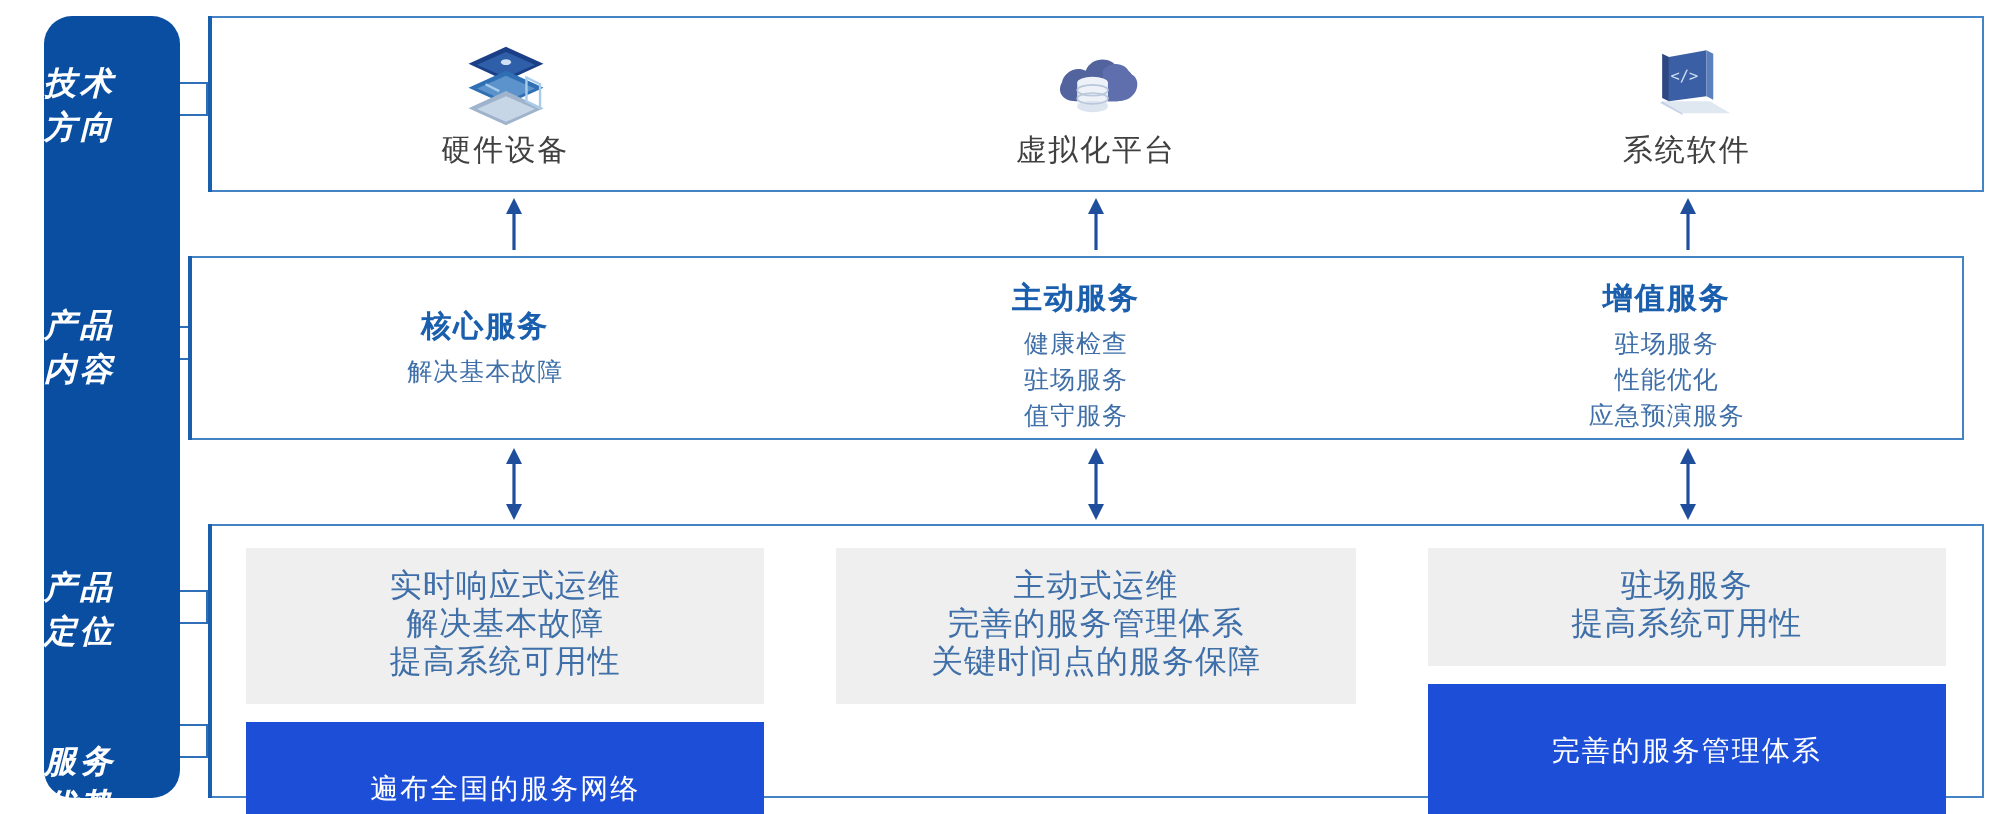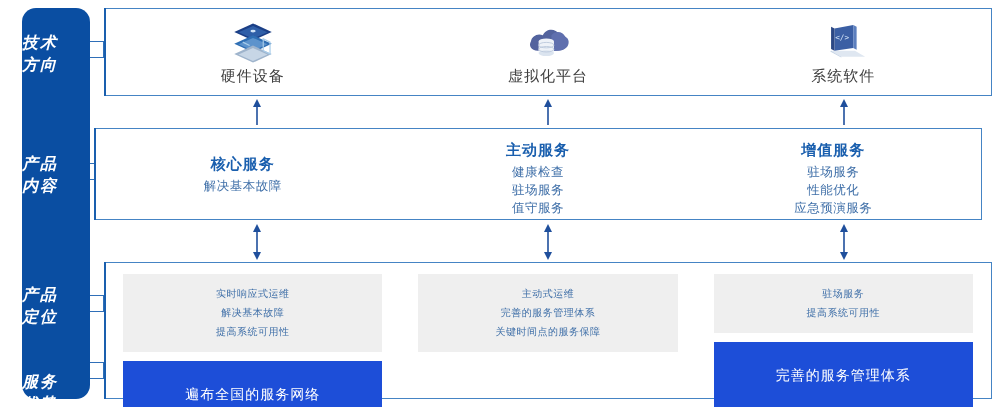--- a/index.html
+++ b/index.html
@@ -135,21 +135,21 @@
     box-sizing: border-box;
   }
   .posbox {
     width: 100%;
     background: #efefef;
     box-sizing: border-box;
     padding: 10px 4px 11px 4px;
     text-align: center;
   }
   .posbox .pline {
-    font-size: 10px;
+    font-size: 16px;
     color: #3f6fa8;
     line-height: 19px;
     letter-spacing: 0.5px;
     display: block;
   }
   .advbox {
     width: 100%;
     margin-top: 9px;
     background: #1d4ed8;
     box-sizing: border-box;

